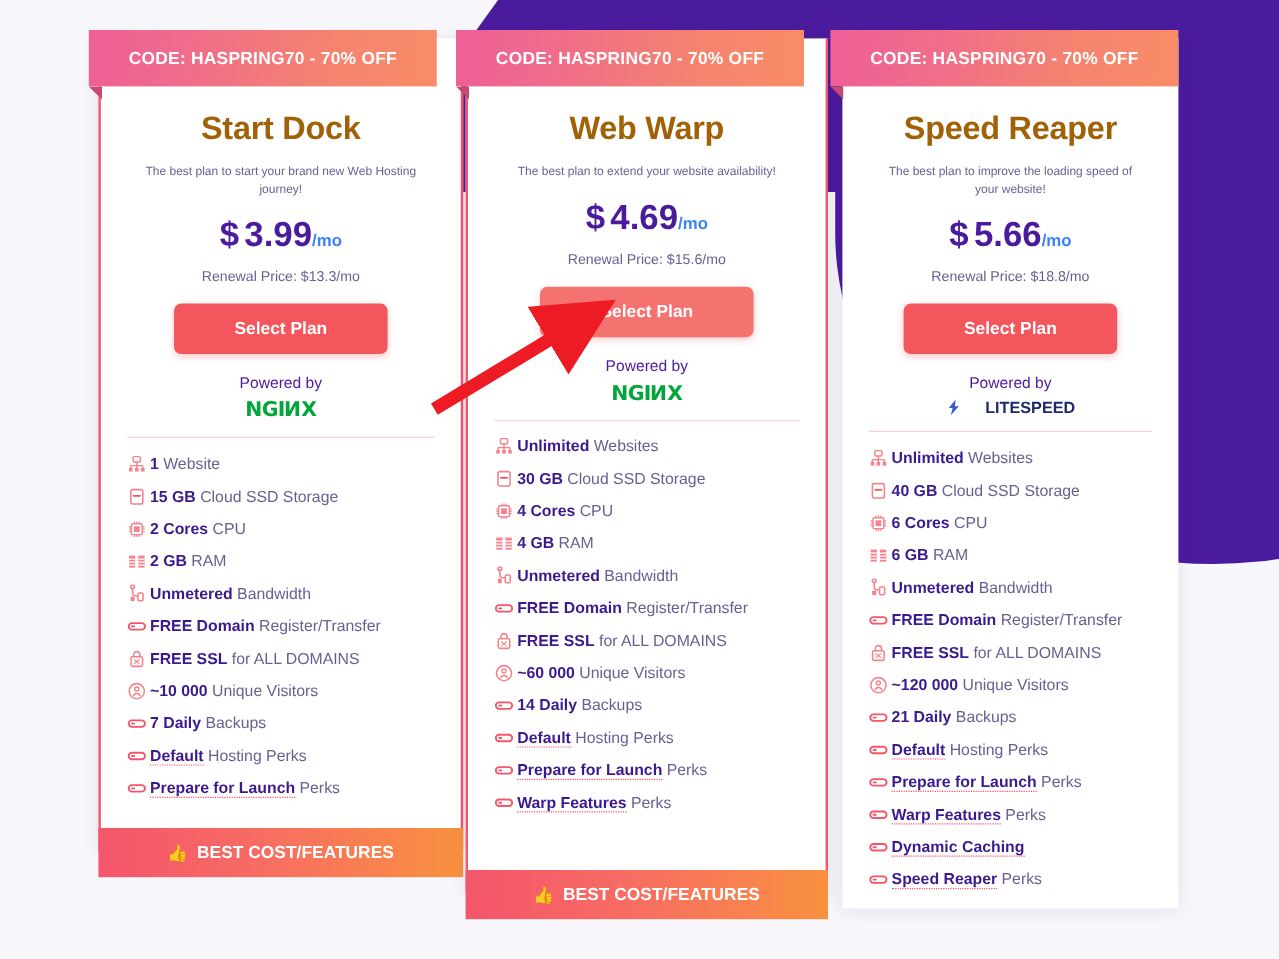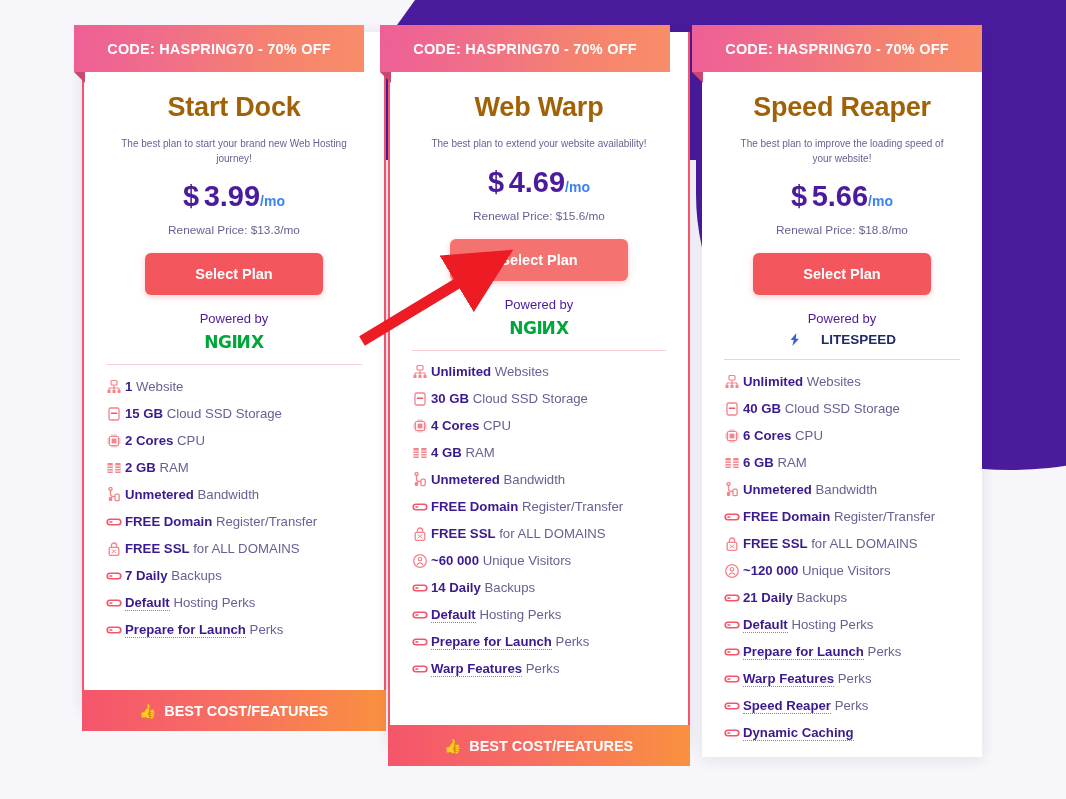--- a/index.html
+++ b/index.html
@@ -219,20 +219,30 @@
                   <rect x="3.2" y="6.3" width="9.6" height="8" rx="1.3" fill="none" stroke="#f4838c" stroke-width="1.3"></rect>
                 <path d="M5.4 6.3V4.6a2.6 2.6 0 0 1 5.2 0v1.7" fill="none" stroke="#f4838c" stroke-width="1.3"></path>
                 <path d="M5.6 8.6l4.8 3.6M10.4 8.6l-4.8 3.6" stroke="#f4838c" stroke-width="0.9"></path>
                 </svg>
               </span>
       <span class="txt"><b>FREE SSL</b> <span>for ALL DOMAINS</span></span>
     </li>
     <li class="feature">
       <span class="fi">
                 <svg width="16" height="16" viewBox="0 0 16 16">
+                  <circle cx="8" cy="8" r="6.3" fill="none" stroke="#f4838c" stroke-width="1.3"></circle>
+                <circle cx="8" cy="6.2" r="1.7" fill="none" stroke="#f4838c" stroke-width="1.2"></circle>
+                <path d="M5.2 12a2.9 2.9 0 0 1 5.6 0" fill="none" stroke="#f4838c" stroke-width="1.2"></path>
+                </svg>
+              </span>
+      <span class="txt"><b>~10 000</b> <span>Unique Visitors</span></span>
+    </li>
+    <li class="feature">
+      <span class="fi">
+                <svg width="16" height="16" viewBox="0 0 16 16">
                   <rect x="1.2" y="5.3" width="13.6" height="5.4" rx="2.7" fill="none" stroke="#f4556b" stroke-width="1.6"></rect>
                 <rect x="3.2" y="7.2" width="3.4" height="1.6" rx="0.8" fill="#f4556b"></rect>
                 </svg>
               </span>
       <span class="txt"><b>7 Daily</b> <span>Backups</span></span>
     </li>
     <li class="feature link">
       <span class="fi">
                 <svg width="16" height="16" viewBox="0 0 16 16">
                   <rect x="1.2" y="5.3" width="13.6" height="5.4" rx="2.7" fill="none" stroke="#f4556b" stroke-width="1.6"></rect>
@@ -543,30 +553,30 @@
               </span>
       <span class="txt"><b>Warp Features</b> <span>Perks</span></span>
     </li>
     <li class="feature link">
       <span class="fi">
                 <svg width="16" height="16" viewBox="0 0 16 16">
                   <rect x="1.2" y="5.3" width="13.6" height="5.4" rx="2.7" fill="none" stroke="#f4556b" stroke-width="1.6"></rect>
                 <rect x="3.2" y="7.2" width="3.4" height="1.6" rx="0.8" fill="#f4556b"></rect>
                 </svg>
               </span>
+      <span class="txt"><b>Dynamic Caching</b></span>
+    </li>
+    <li class="feature link">
+      <span class="fi">
+                <svg width="16" height="16" viewBox="0 0 16 16">
+                  <rect x="1.2" y="5.3" width="13.6" height="5.4" rx="2.7" fill="none" stroke="#f4556b" stroke-width="1.6"></rect>
+                <rect x="3.2" y="7.2" width="3.4" height="1.6" rx="0.8" fill="#f4556b"></rect>
+                </svg>
+              </span>
       <span class="txt"><b>Speed Reaper</b> <span>Perks</span></span>
-    </li>
-    <li class="feature link">
-      <span class="fi">
-                <svg width="16" height="16" viewBox="0 0 16 16">
-                  <rect x="1.2" y="5.3" width="13.6" height="5.4" rx="2.7" fill="none" stroke="#f4556b" stroke-width="1.6"></rect>
-                <rect x="3.2" y="7.2" width="3.4" height="1.6" rx="0.8" fill="#f4556b"></rect>
-                </svg>
-              </span>
-      <span class="txt"><b>Dynamic Caching</b></span>
     </li>
           </ul>
     </div>
 
   </div>
     </div>
 
   <svg class="arrow" viewBox="0 0 1066 799">
     <defs>
       <marker id="ah" markerWidth="6" markerHeight="6" refX="1.2" refY="3" orient="auto">

